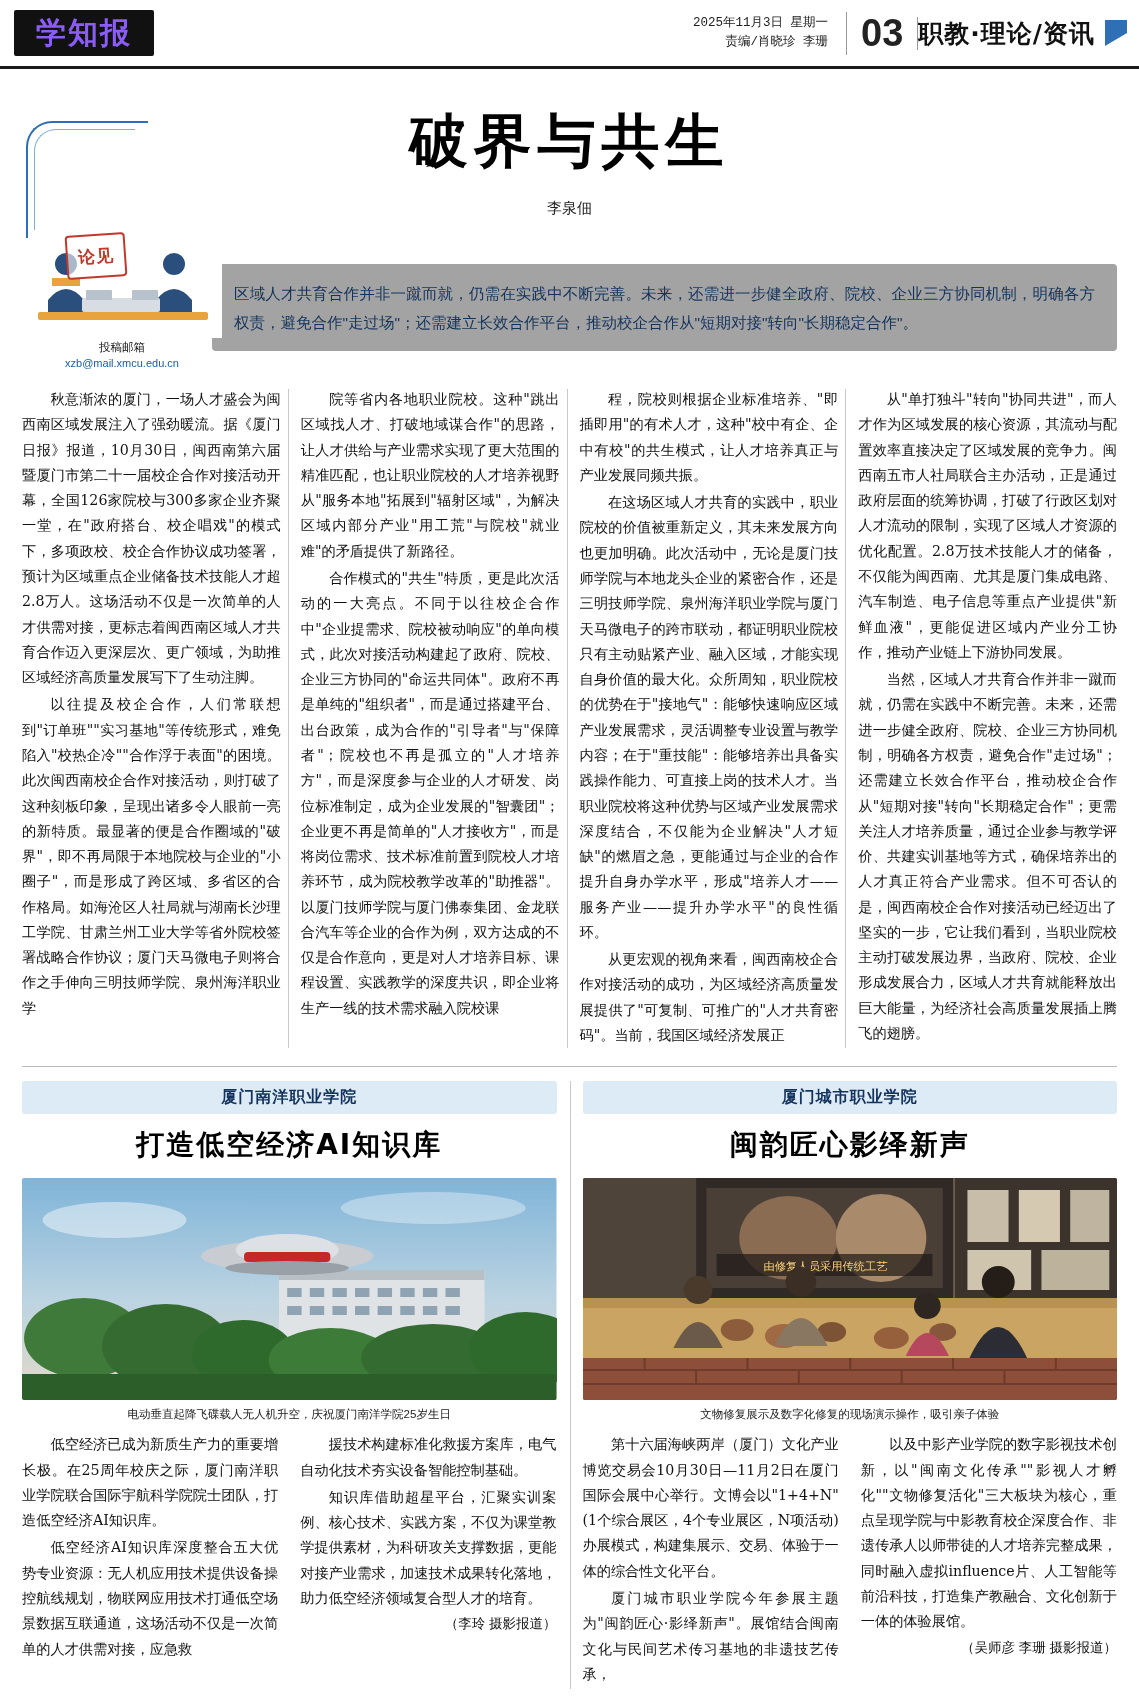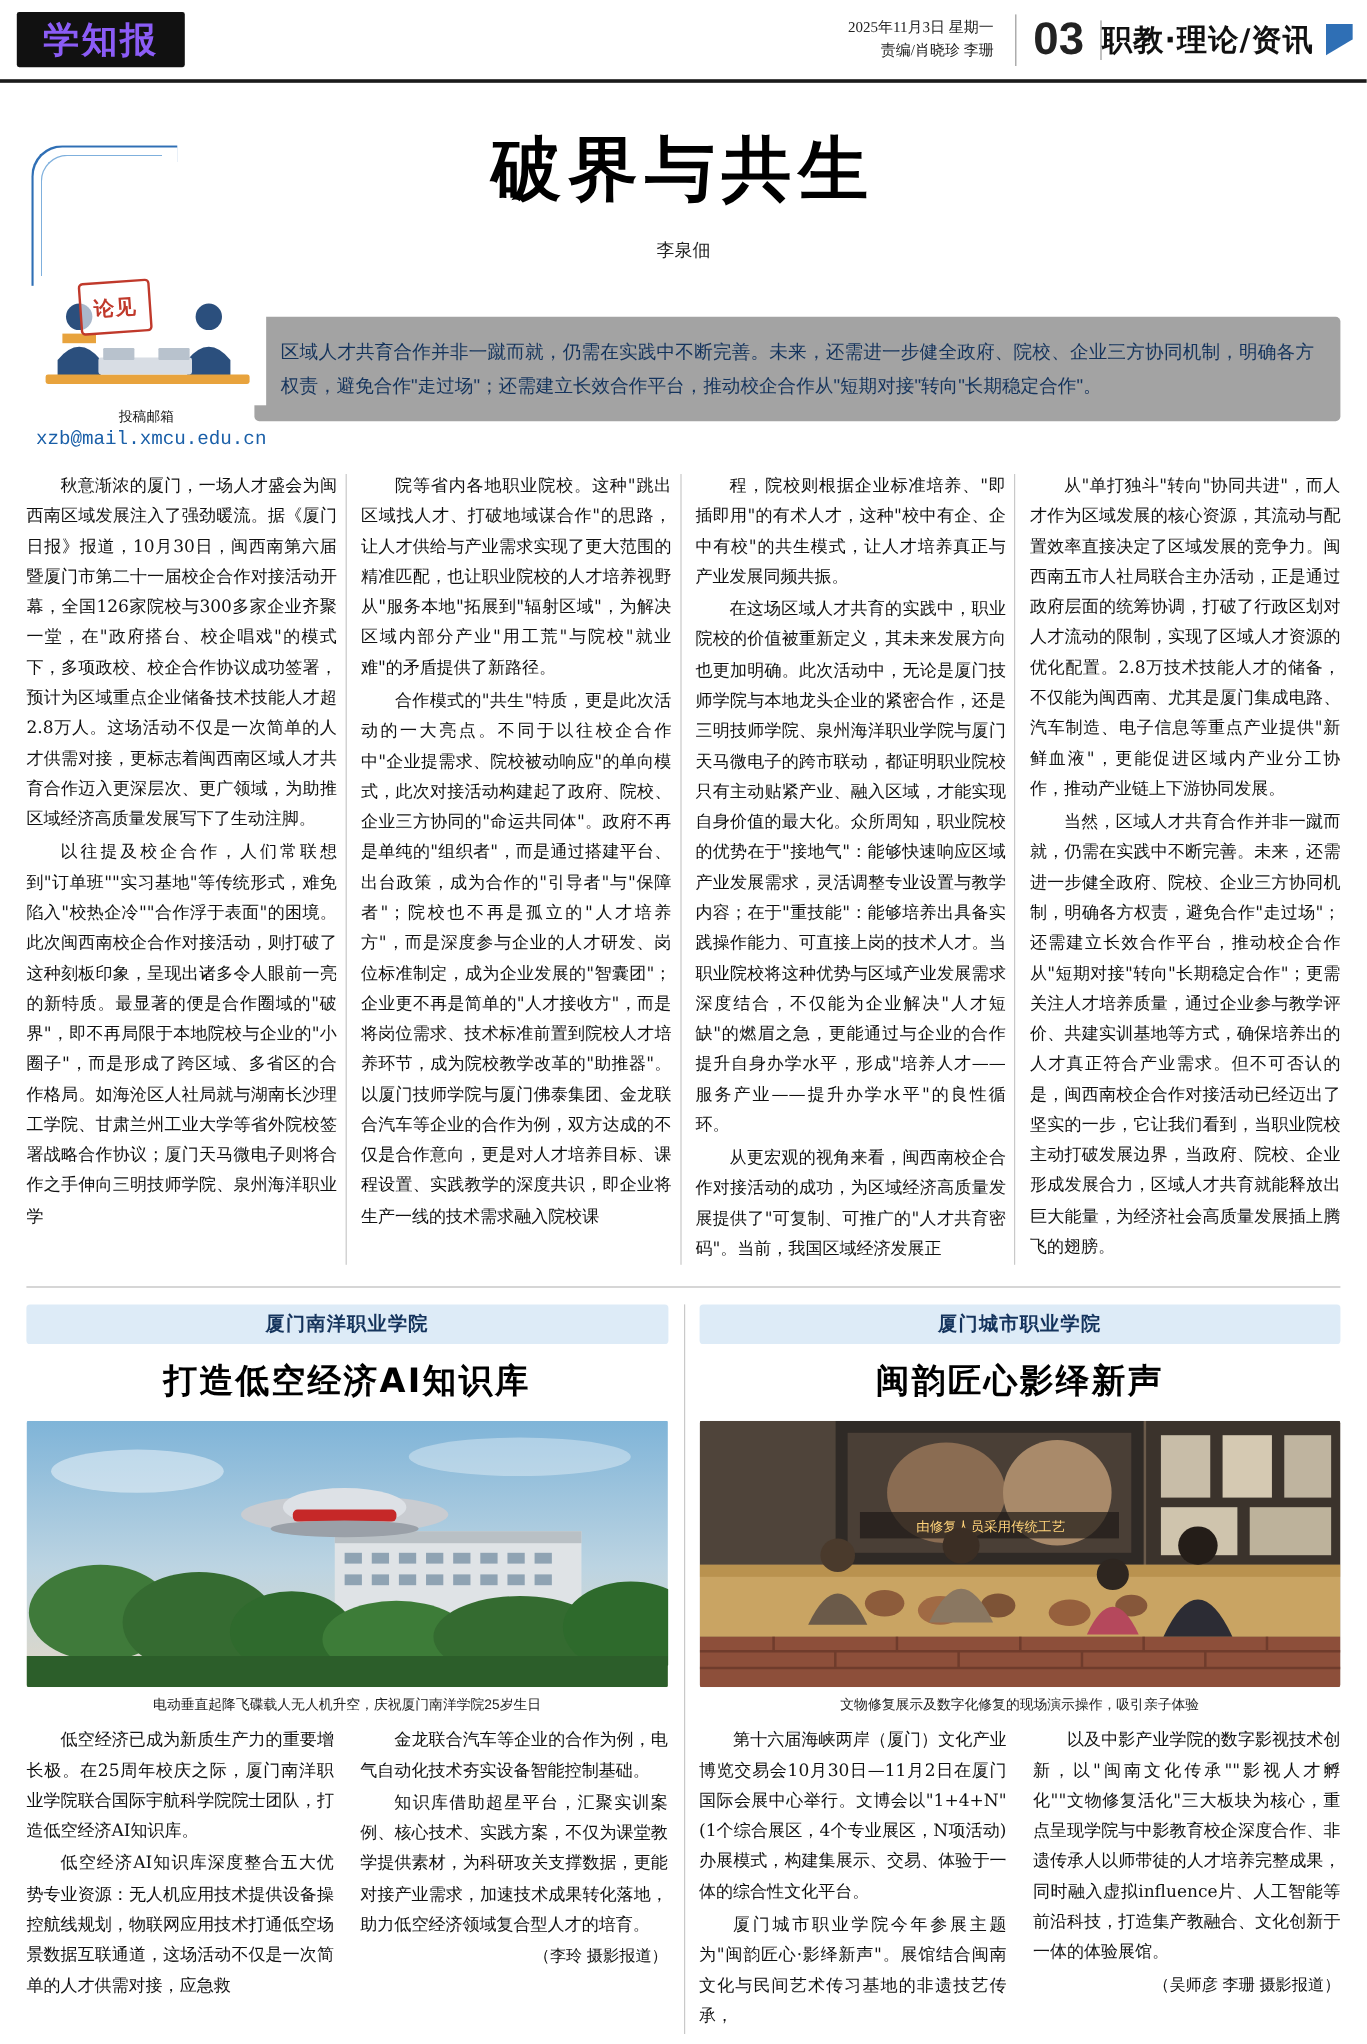--- a/index.html
+++ b/index.html
@@ -36,21 +36,21 @@
     font-family: "DejaVu Sans", sans-serif;
     font-weight: bold;
     font-size: 30px;
     letter-spacing: 2px;
     border-radius: 2px;
   }
   .mast-mid {
     flex: 1;
     text-align: right;
     padding-right: 18px;
-    font-family: Liberation Serif, serif;
+    font-family: Liberation Mono, monospace;
     font-size: 12.5px;
     line-height: 1.5;
     color: #222;
   }
   .mast-pagenum {
     font-family: "Liberation Sans", sans-serif;
     font-size: 38px;
     font-weight: bold;
     color: #222;
     padding: 0 14px;
@@ -133,23 +133,23 @@
   }
   .illus-svg { display:block; }
   .mail-label {
     text-align: center;
     font-family: "Liberation Sans", sans-serif;
     font-size: 11.5px;
     color: #111;
     margin-top: 2px;
   }
   .mail-addr {
-    text-align: right;
-    font-family: Liberation Mono, monospace;
-    font-size: 16px;
+    text-align: center;
+    font-family: Liberation Sans, sans-serif;
+    font-size: 11px;
     color: #1a5fa8;
     margin-top: 2px;
   }
   .lead-box {
     flex: 1;
     background: #a3a3a3;
     border-radius: 4px;
     padding: 16px 22px 14px 22px;
     margin-left: -10px;
     margin-top: 26px;
@@ -401,21 +401,21 @@
           <ellipse cx="258" cy="90" rx="60" ry="7" fill="#9aa0a8"></ellipse>
         </svg>
       </div>
       <div class="caption">电动垂直起降飞碟载人无人机升空，庆祝厦门南洋学院25岁生日</div>
       <div class="bot-text">
         <div class="tcol">
           <p>低空经济已成为新质生产力的重要增长极。在25周年校庆之际，厦门南洋职业学院联合国际宇航科学院院士团队，打造低空经济AI知识库。</p>
           <p>低空经济AI知识库深度整合五大优势专业资源：无人机应用技术提供设备操控航线规划，物联网应用技术打通低空场景数据互联通道，这场活动不仅是一次简单的人才供需对接，应急救</p>
         </div>
         <div class="tcol">
-          <p>金龙联合汽车等企业的合作为例，电气自动化技术夯实设备智能控制基础。</p>
+          <p>援技术构建标准化救援方案库，电气自动化技术夯实设备智能控制基础。</p>
           <p>知识库借助超星平台，汇聚实训案例、核心技术、实践方案，不仅为课堂教学提供素材，为科研攻关支撑数据，更能对接产业需求，加速技术成果转化落地，助力低空经济领域复合型人才的培育。</p>
           <div class="credit">（李玲 摄影报道）</div>
         </div>
       </div>
     </div>
 
     <div class="bot-col">
       <div class="school-banner">厦门城市职业学院</div>
       <div class="sub-headline">闽韵匠心影绎新声</div>
       <div class="photo">

